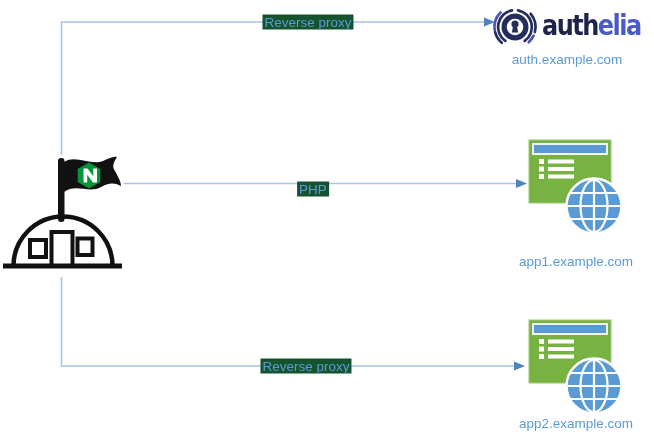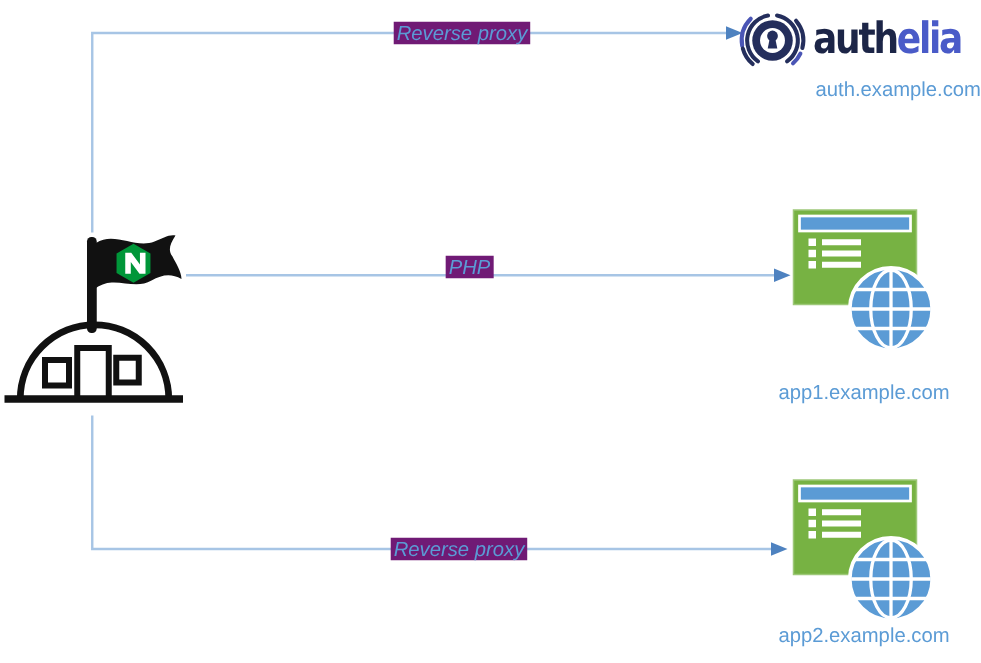--- a/index.html
+++ b/index.html
@@ -8,26 +8,25 @@
     width:654px;height:442px;
     background:#ffffff;
     overflow:hidden;
     font-family:"Liberation Sans", sans-serif;
   }
   #connector-layer{position:absolute;left:0;top:0;z-index:1;}
   .node{position:absolute;z-index:2;}
   .connector-label{
     position:absolute;z-index:3;
     transform:translate(-50%,-50%);
-    background:#701a75;
+    background:#14532d;
     padding:0 2px;
     color:#5b9bd5;
     font-size:13.5px;
     white-space:nowrap;
-    font-style:italic;
   }
   .domain-label{
     position:absolute;
     width:100%;
     text-align:center;
     color:#5b9bd5;
     font-size:13.5px;
     white-space:nowrap;
   }
   
@@ -61,21 +60,21 @@
     </g>
     <polygon points="516,179 527,183.5 516,188" fill="#4e82c0" stroke="none"></polygon>
 
     <g stroke="#a7c5e5" stroke-width="1.6" fill="none">
       <path d="M61.5 277 L61.5 366 L514 366"></path>
     </g>
     <polygon points="514,361.5 525,366 514,370.5" fill="#4e82c0" stroke="none"></polygon>
   </svg>
 
   <span class="connector-label" style="left:308px;top:22px;">Reverse proxy</span>
-  <span class="connector-label" style="left:313px;top:178px;">PHP</span>
+  <span class="connector-label" style="left:313px;top:189px;">PHP</span>
   <span class="connector-label" style="left:306px;top:366px;">Reverse proxy</span>
 
   <div class="node" style="left:0;top:150px;width:128px;height:130px;">
     <svg width="128" height="130" viewBox="0 0 128 130">
 
       <rect x="58" y="8" width="6.5" height="64" rx="3" fill="#111111"></rect>
 
       <path fill="#111111" d="M64 12
                C 76 4, 90 16, 103 11
                C 108 9, 113 6, 117 7
@@ -108,21 +107,21 @@
         <path d="M46.7 11.8 A20.5 20.5 0 0 1 50.9 30" stroke="#242e5c"></path>
         <path d="M49.6 33.7 A20.5 20.5 0 0 1 44.7 40.2" stroke="#4a55b5"></path>
       </g>
 
       <circle cx="31" cy="25" r="13.5" fill="#242e5c"></circle>
       <circle cx="31" cy="25" r="8.3" fill="#ffffff"></circle>
       <circle cx="31" cy="22" r="3.6" fill="#242e5c"></circle>
       <path fill="#242e5c" d="M29.2 23.5 L27.8 30.4 H34.2 L32.8 23.5 Z"></path>
     </svg>
     <span class="authelia-wordmark"><span class="wm-dark">auth</span><span class="wm-blue">elia</span></span>
-    <div class="domain-label" style="left:0;top:52px;text-align:right;">auth.example.com</div>
+    <div class="domain-label" style="left:0;top:52px;">auth.example.com</div>
   </div>
 
   <div class="node" style="left:510px;top:138px;width:132px;">
     <svg style="display:block;margin-left:13px;" width="104" height="98" viewBox="0 0 104 98">
       <rect x="6" y="2" width="82" height="63" fill="#77b243" stroke="#9dc878" stroke-width="1"></rect>
       <rect x="10" y="6" width="74" height="10" fill="#5b9bd5" stroke="#ffffff" stroke-width="1.8"></rect>
       <g fill="#ffffff">
         <rect x="16" y="21" width="5" height="5"></rect>
           <rect x="25" y="21.5" width="26" height="4"></rect>
         <rect x="16" y="28.5" width="5" height="5"></rect>

